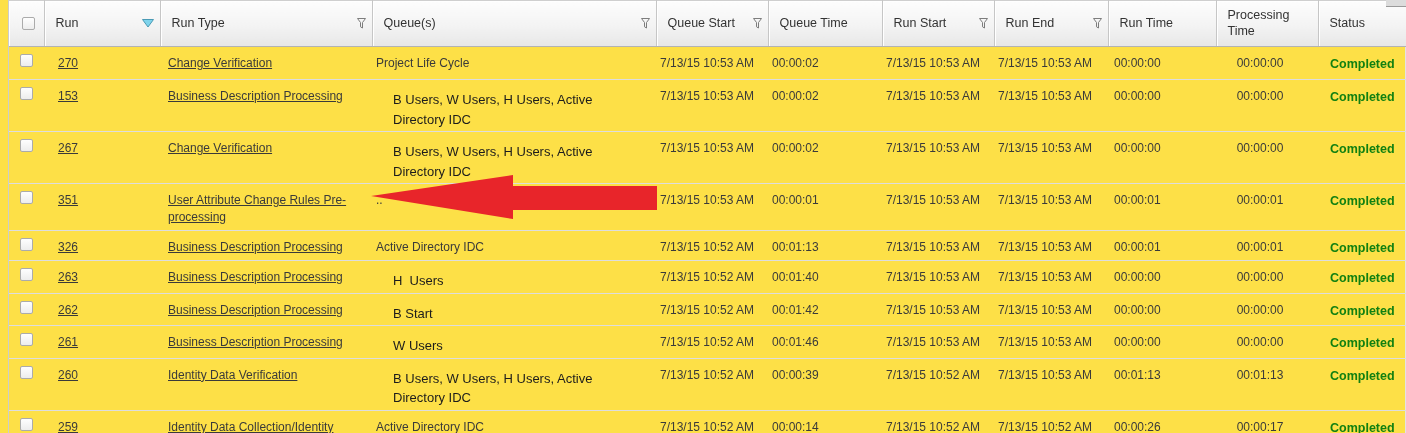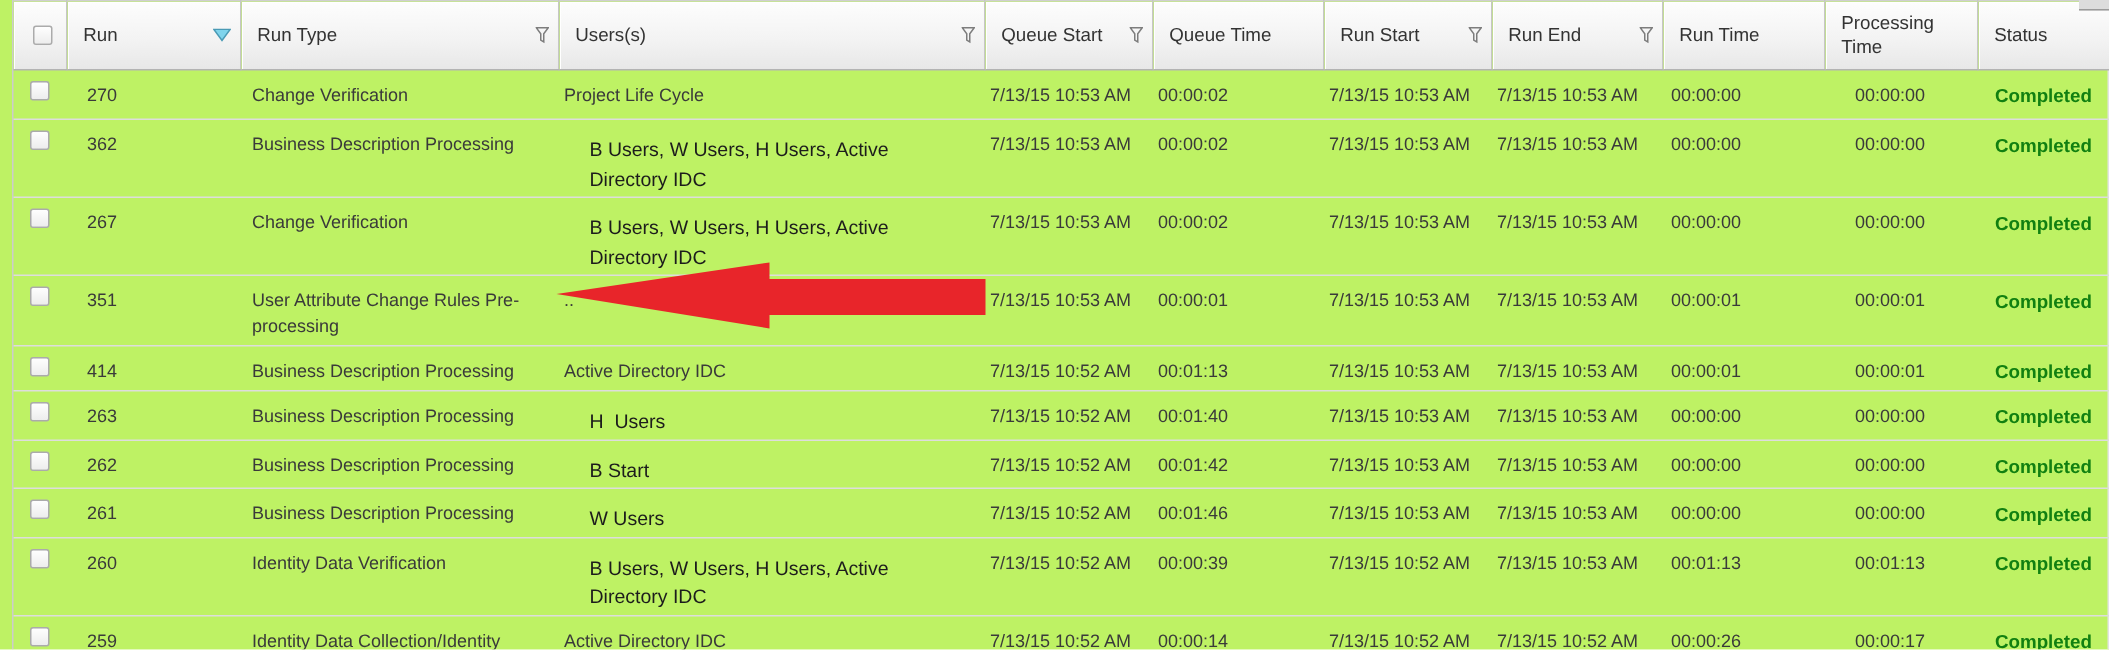--- a/index.html
+++ b/index.html
@@ -1,19 +1,19 @@
 <!DOCTYPE html>
 <html><head>
 <meta charset="utf-8">
 <style>
   html,body{margin:0;padding:0;background:#ffffff;}
   .app{
     position:relative;
     width:1406px;height:433px;
-    background:#bef264;
+    background:#fde047;
     font-family:"Liberation Sans","DejaVu Sans",sans-serif;
     font-size:12px;color:#3a3a3a;
     overflow:hidden;
   }
   .left-gutter-line{
     position:absolute;left:8px;top:0;bottom:0;width:0;
     border-left:1px solid #cccccc;
   }
   .right-edge-line{
     position:absolute;right:0;top:0;bottom:0;width:0;
@@ -58,27 +58,27 @@
   .sort-filter-triangle{flex:0 0 auto;}
   tbody td{
     border-bottom:1px solid #dddddd;
     vertical-align:top;
     padding:8px 4px 2px 4px;
     line-height:1.45;
     overflow:hidden;white-space:normal;
   }
   tbody td.cell-check{padding-top:7px;text-align:center;}
   tbody td.cell-run{padding-left:14px;}
-  tbody td.cell-runtype{padding-left:8px;padding-right:10px;}
+  tbody td.cell-runtype{padding-left:8px;padding-right:10px;text-decoration:underline;}
   tbody td.cell-source{padding-left:4px;}
   tbody td.cell-rtime{padding-left:6px;}
   tbody td.cell-ptime{text-align:center;padding-left:0;padding-right:14px;}
   tbody td.cell-status{padding-left:12px;}
   .run-link{
-    color:#3a3a3a;cursor:pointer;
+    color:#3a3a3a;text-decoration:underline;cursor:pointer;
   }
   .src-pasted{
     display:inline-block;
     font-size:13px;color:#1c1c1c;
     margin-left:17px;margin-top:2px;
     max-width:236px;line-height:1.5;
   }
   .status-completed{font-weight:bold;font-size:12.5px;}
   input.row-checkbox{
     -webkit-appearance:none;appearance:none;
@@ -132,21 +132,21 @@
           <th>
             <div class="th-inner">
               <span class="th-label">Run Type</span>
               <svg width="9" height="11" viewBox="0 0 9 11" class="filter-funnel-icon">
                 <path d="M0.5 0.5 H8.5 L5.5 4.5 V10 L3.5 8.8 V4.5 Z" fill="none" stroke="#555555" stroke-width="1"></path>
               </svg>
             </div>
           </th>
           <th>
             <div class="th-inner">
-              <span class="th-label">Users(s)</span>
+              <span class="th-label">Queue(s)</span>
               <svg width="9" height="11" viewBox="0 0 9 11" class="filter-funnel-icon">
                 <path d="M0.5 0.5 H8.5 L5.5 4.5 V10 L3.5 8.8 V4.5 Z" fill="none" stroke="#555555" stroke-width="1"></path>
               </svg>
             </div>
           </th>
           <th>
             <div class="th-inner">
               <span class="th-label">Queue Start</span>
               <svg width="9" height="11" viewBox="0 0 9 11" class="filter-funnel-icon">
                 <path d="M0.5 0.5 H8.5 L5.5 4.5 V10 L3.5 8.8 V4.5 Z" fill="none" stroke="#555555" stroke-width="1"></path>
@@ -200,21 +200,21 @@
           <td>7/13/15 10:53 AM</td>
           <td>00:00:02</td>
           <td>7/13/15 10:53 AM</td>
           <td>7/13/15 10:53 AM</td>
           <td class="cell-rtime">00:00:00</td>
           <td class="cell-ptime">00:00:00</td>
           <td class="cell-status"><span class="status-completed" style="color: rgb(17, 128, 17);">Completed</span></td>
         </tr>
         <tr style="height: 47px;">
           <td class="cell-check"><input type="checkbox" class="row-checkbox" style=""></td>
-          <td class="cell-run"><span class="run-link">362</span></td>
+          <td class="cell-run"><span class="run-link">153</span></td>
           <td class="cell-runtype">Business Description Processing</td>
           <td class="cell-source"><span class="src-pasted">B Users, W Users, H Users, Active Directory IDC</span></td>
           <td>7/13/15 10:53 AM</td>
           <td>00:00:02</td>
           <td>7/13/15 10:53 AM</td>
           <td>7/13/15 10:53 AM</td>
           <td class="cell-rtime">00:00:00</td>
           <td class="cell-ptime">00:00:00</td>
           <td class="cell-status"><span class="status-completed" style="color: rgb(17, 128, 17);">Completed</span></td>
         </tr>
@@ -239,21 +239,21 @@
           <td>7/13/15 10:53 AM</td>
           <td>00:00:01</td>
           <td>7/13/15 10:53 AM</td>
           <td>7/13/15 10:53 AM</td>
           <td class="cell-rtime">00:00:01</td>
           <td class="cell-ptime">00:00:01</td>
           <td class="cell-status"><span class="status-completed" style="color: rgb(17, 128, 17);">Completed</span></td>
         </tr>
         <tr style="height: 30px;">
           <td class="cell-check"><input type="checkbox" class="row-checkbox" style=""></td>
-          <td class="cell-run"><span class="run-link">414</span></td>
+          <td class="cell-run"><span class="run-link">326</span></td>
           <td class="cell-runtype">Business Description Processing</td>
           <td class="cell-source"><span>Active Directory IDC</span></td>
           <td>7/13/15 10:52 AM</td>
           <td>00:01:13</td>
           <td>7/13/15 10:53 AM</td>
           <td>7/13/15 10:53 AM</td>
           <td class="cell-rtime">00:00:01</td>
           <td class="cell-ptime">00:00:01</td>
           <td class="cell-status"><span class="status-completed" style="color: rgb(17, 128, 17);">Completed</span></td>
         </tr>

